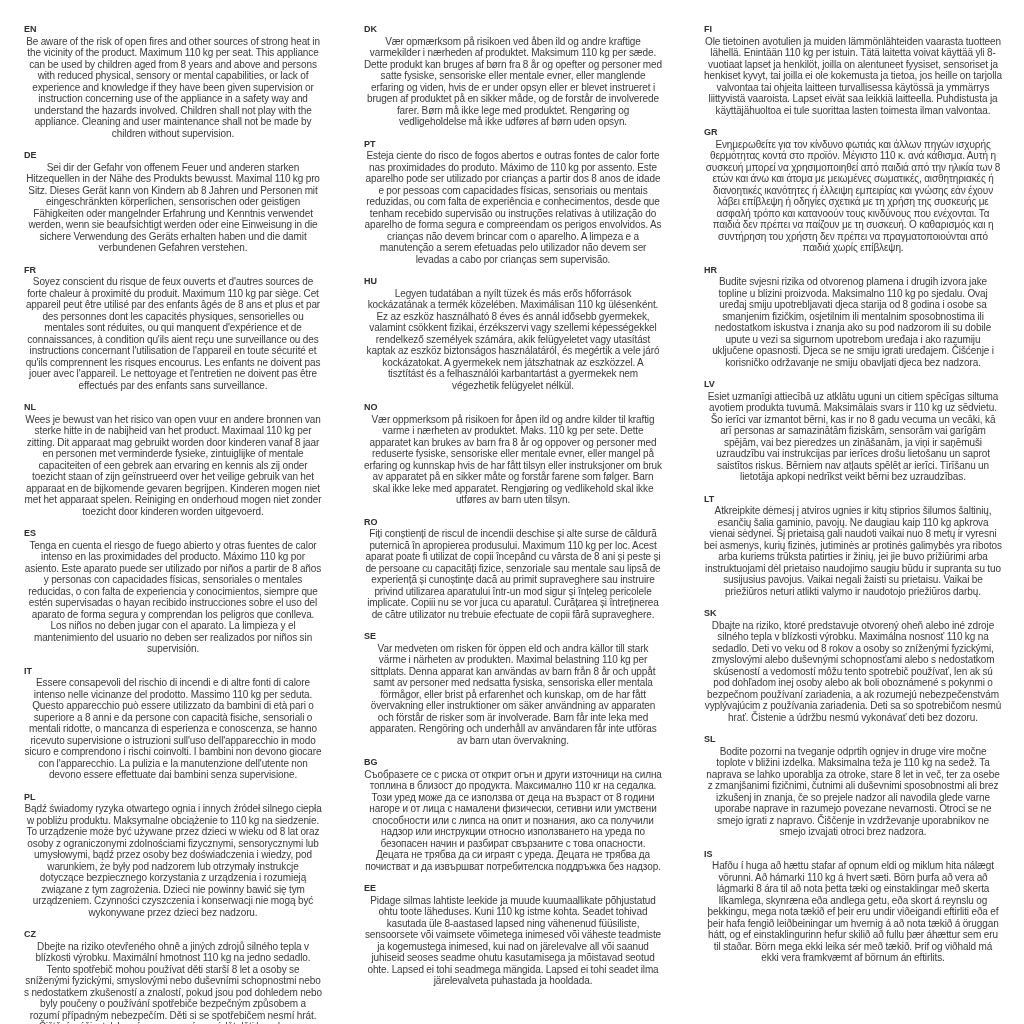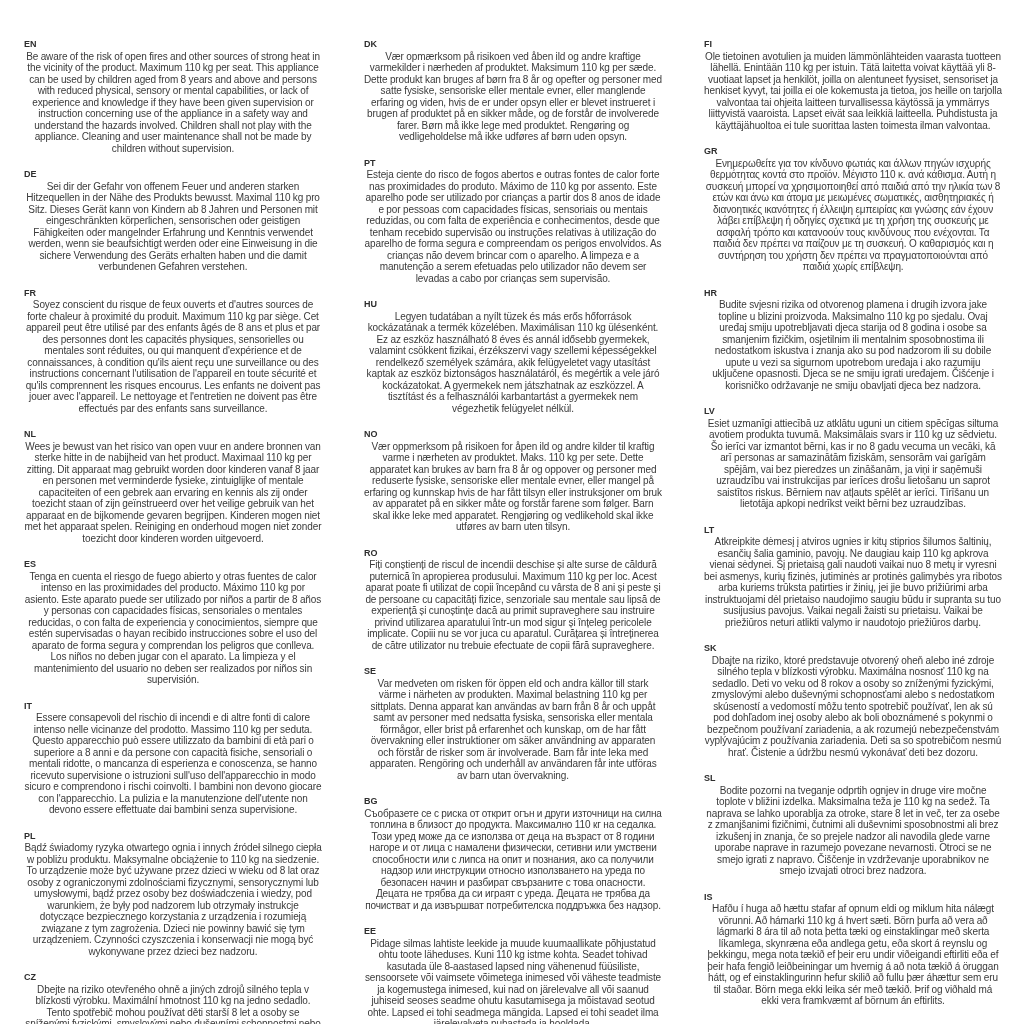--- a/index.html
+++ b/index.html
@@ -21,21 +21,21 @@
   .columns {
     display: flex;
     gap: 42px;
     align-items: flex-start;
   }
   .col {
     width: 298px;
     flex: 0 0 298px;
   }
   .lang-section {
-    margin: 15px 0 11px 0;
+    margin: 0 0 11px 0;
   }
   .lang-code {
     font-size: 9px;
     line-height: 11.5px;
     font-weight: bold;
     color: #2e2e2e;
     margin: 0;
     padding: 0;
   }
   .lang-text {

